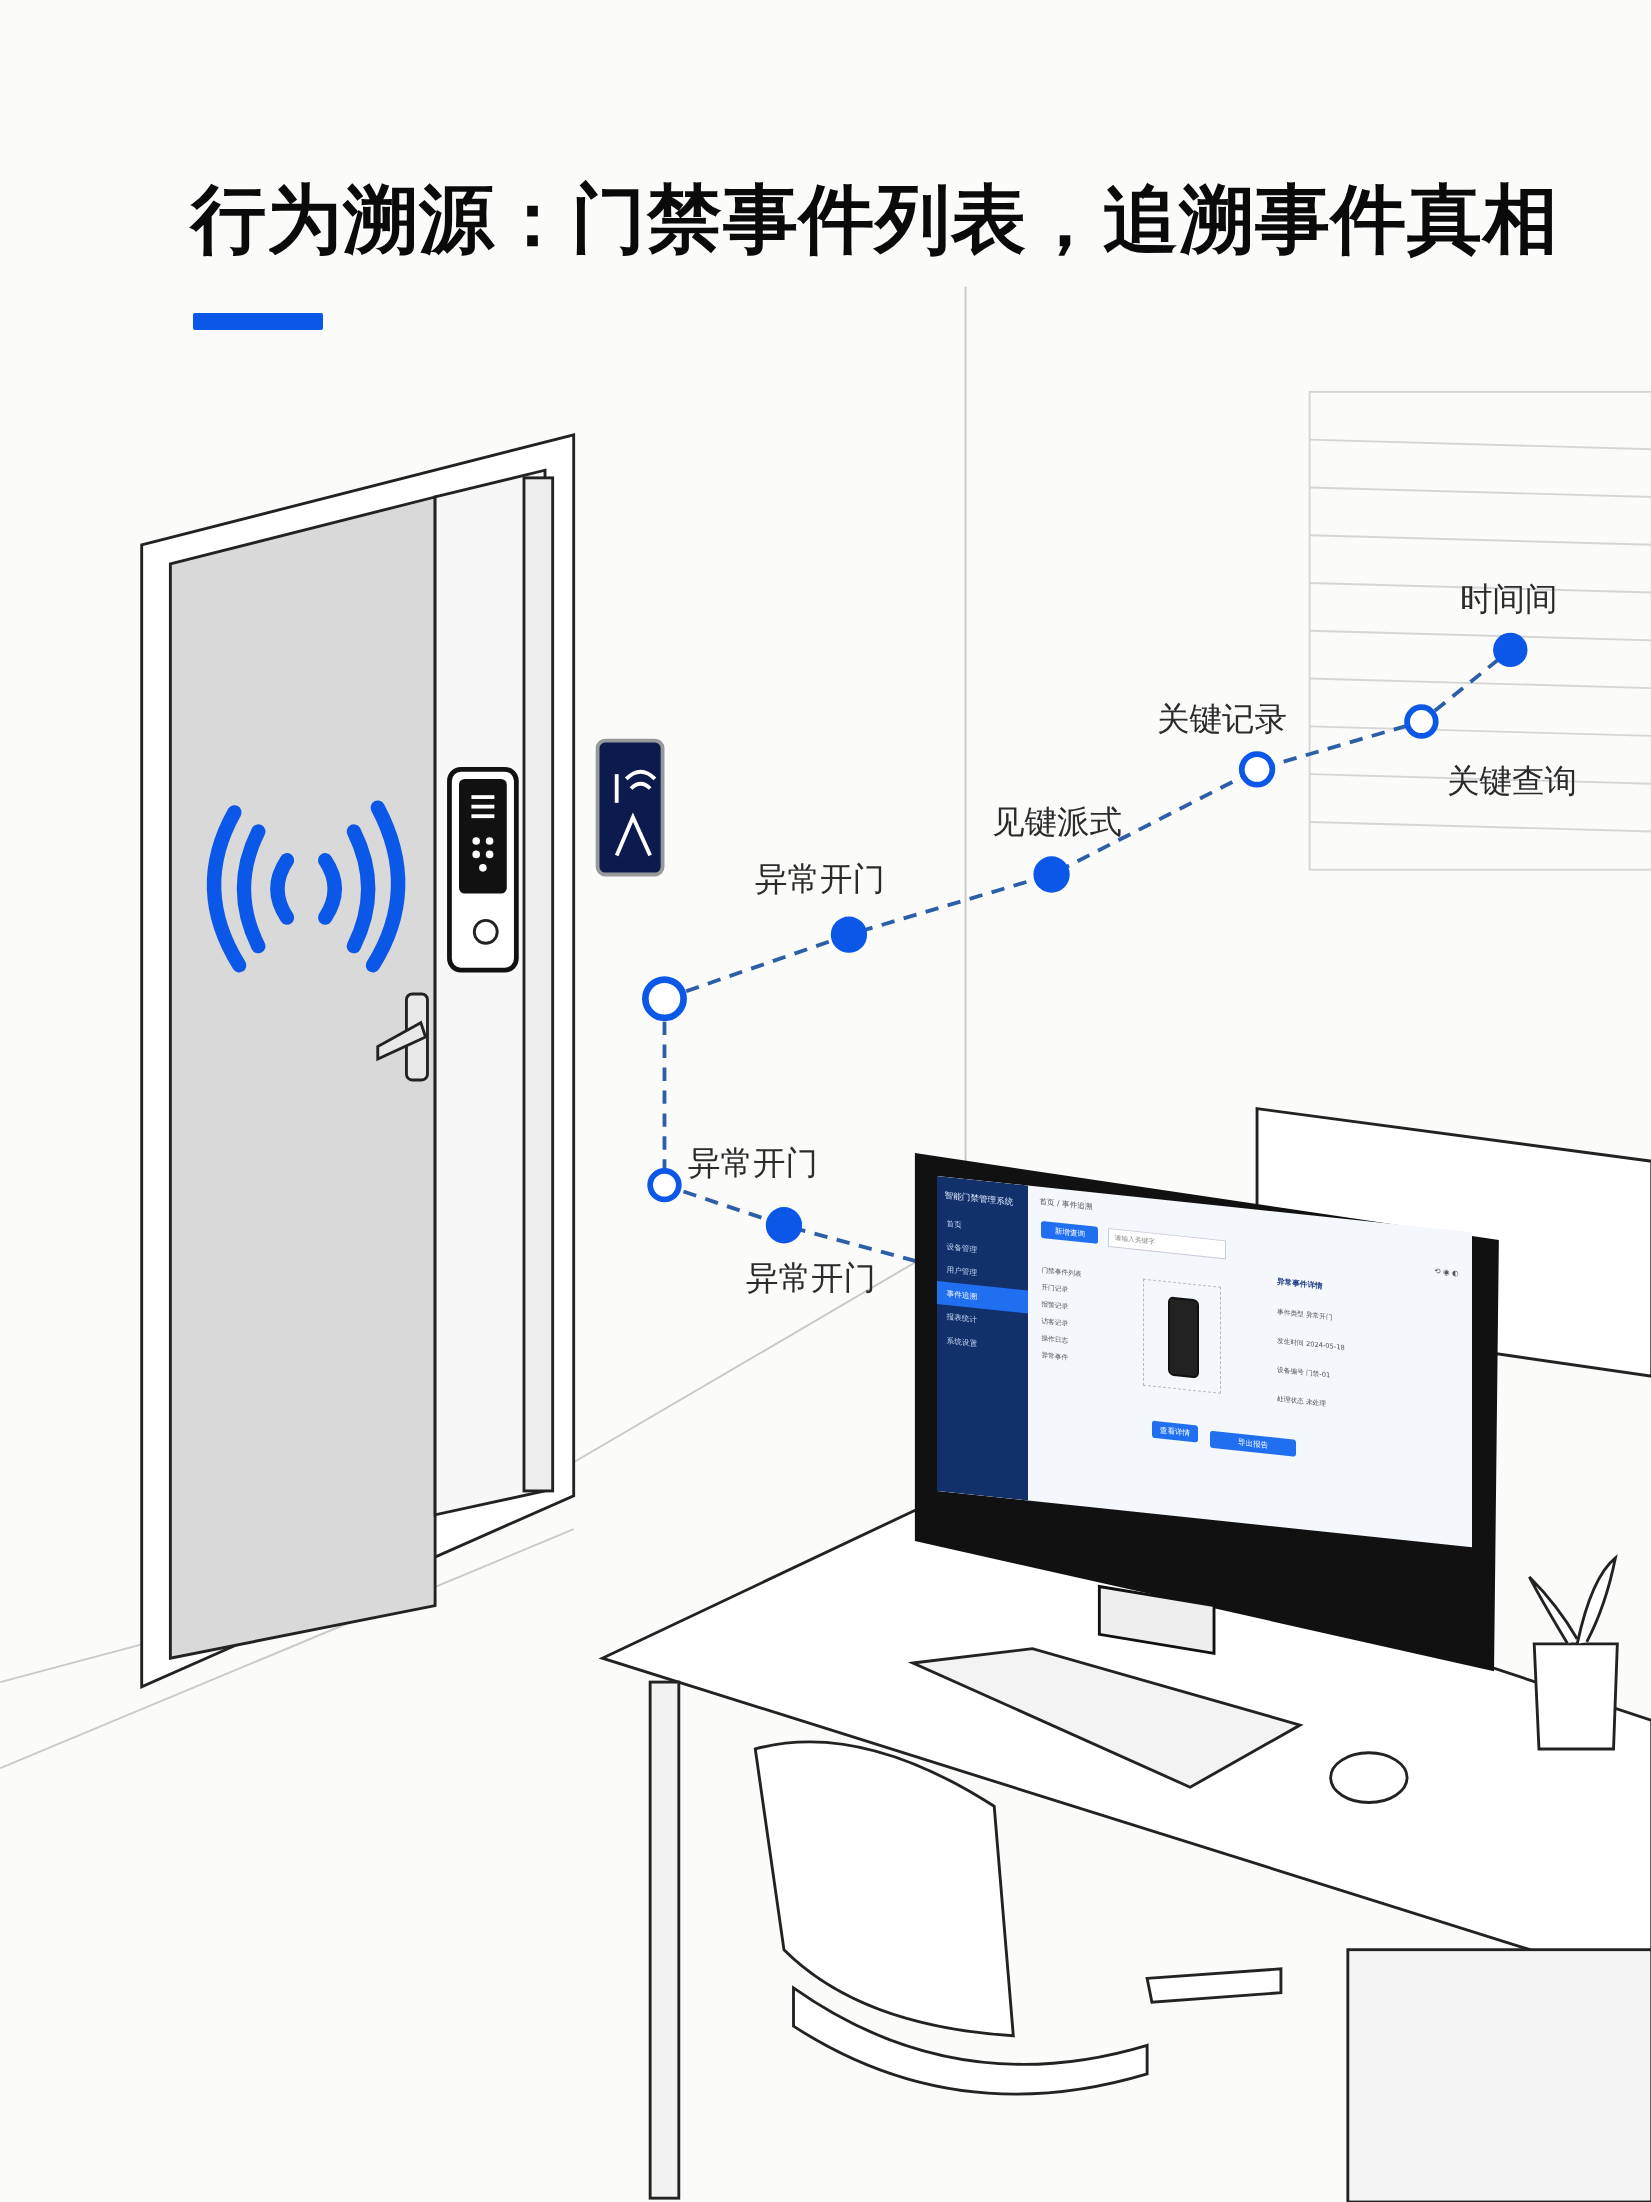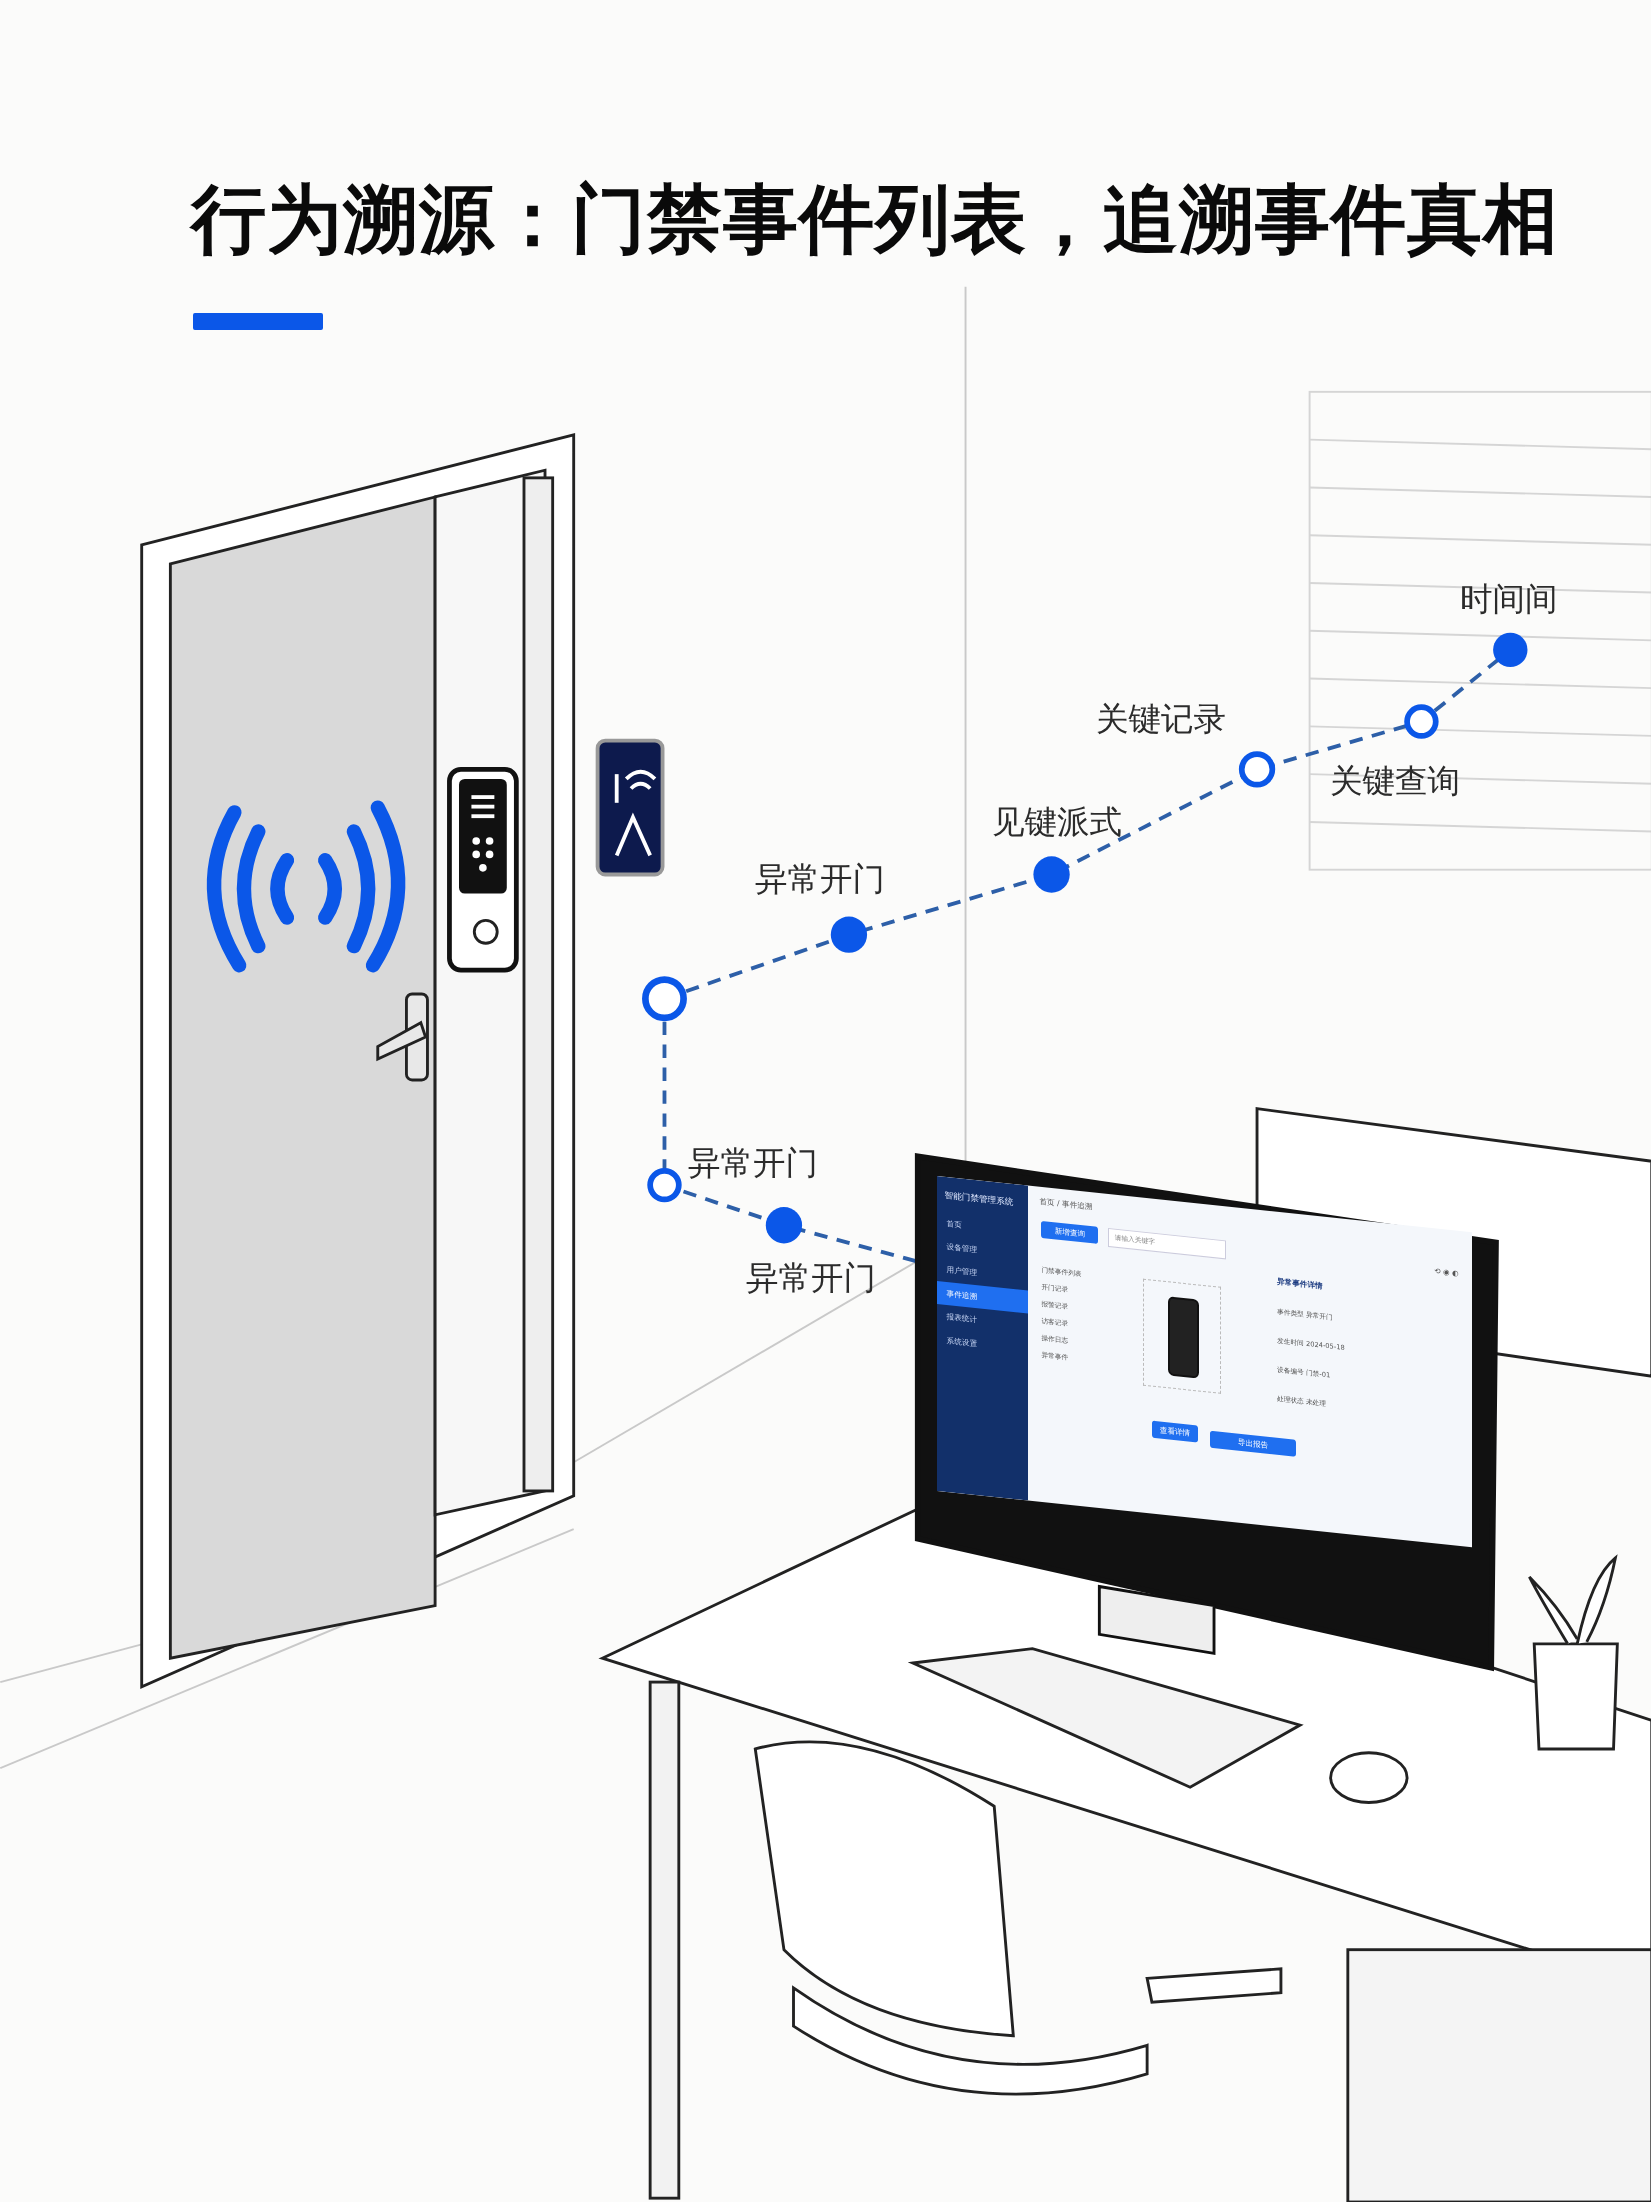--- a/index.html
+++ b/index.html
@@ -138,22 +138,22 @@
 
   <g stroke="#222" stroke-width="3" fill="#fff">
     <path d="M790 1830 Q900 1800 1040 1890 L1060 2130 Q900 2120 820 2040 Z"></path>
     <path d="M830 2080 Q1000 2200 1200 2140 L1200 2170 Q1000 2230 830 2120 Z"></path>
     <path d="M1200 2070 L1340 2060 L1340 2085 L1205 2095 Z"></path>
   </g>
 </svg>
 
 <div class="tl-label" style="left:755px;top:858px;">异常开门</div>
 <div class="tl-label" style="left:992px;top:801px;">见键派式</div>
-<div class="tl-label" style="left:1096px;top:698px;">关键记录</div>
-<div class="tl-label" style="left:1330px;top:760px;">关键查询</div>
+<div class="tl-label" style="left:1157px;top:698px;">关键记录</div>
+<div class="tl-label" style="left:1447px;top:760px;">关键查询</div>
 <div class="tl-label" style="left:1460px;top:578px;">时间间</div>
 <div class="tl-label" style="left:688px;top:1142px;">异常开门</div>
 <div class="tl-label" style="left:746px;top:1257px;">异常开门</div>
 
 <div class="monitor-screen">
   <div class="ms-side">
     <div class="brand">智能门禁管理系统</div>
     <div class="item">首页</div>
     <div class="item">设备管理</div>
     <div class="item">用户管理</div>

